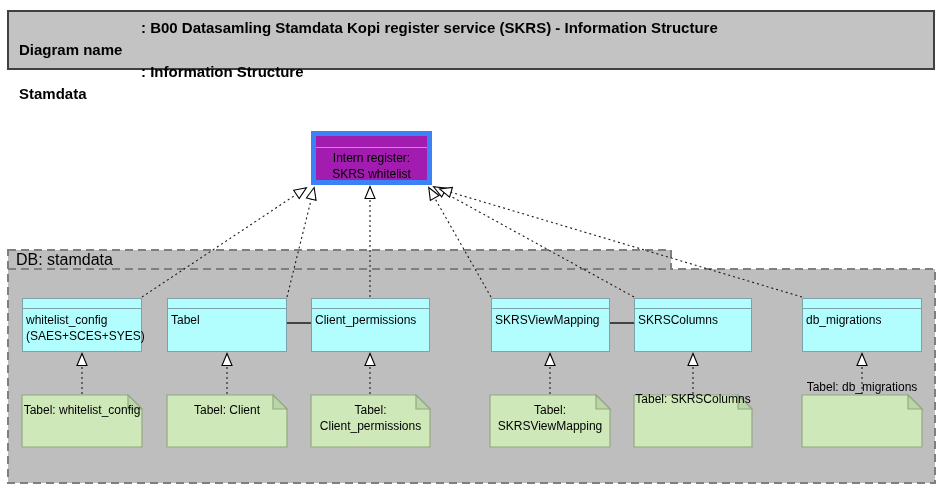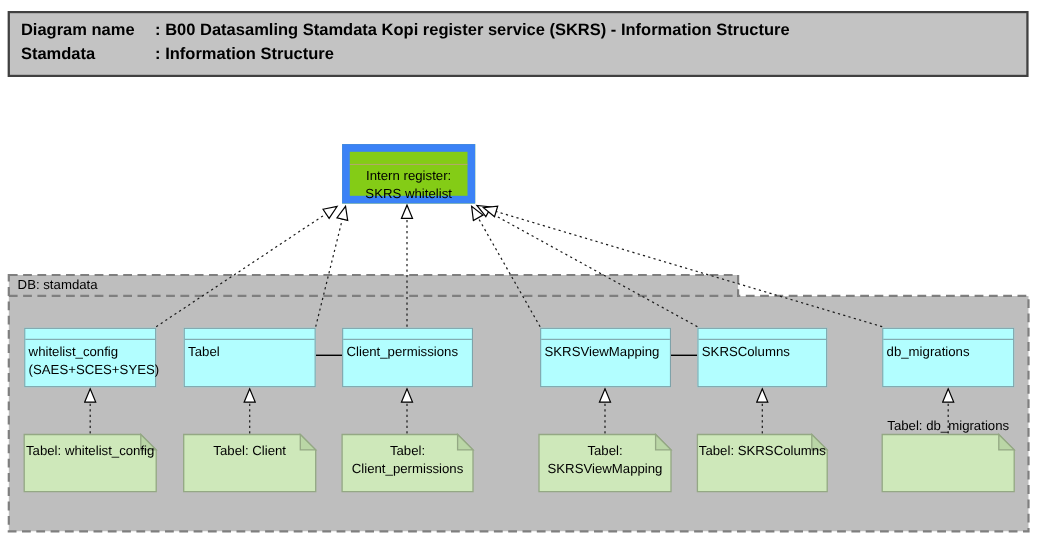--- a/index.html
+++ b/index.html
@@ -7,40 +7,40 @@
     width:945px;height:495px;position:relative;background:#ffffff;
     font-family:"Liberation Sans", sans-serif;color:#000;overflow:hidden;
   }
   
   .hdr{
     position:absolute;left:7px;top:10px;width:928px;height:60px;
     background:#C3C3C3;border:2px solid #404040;box-sizing:border-box;
     padding:5px 10px 0 10px;
   }
   .hdr-row{display:flex;font-weight:bold;font-size:15px;line-height:22px;white-space:pre;}
-  .hdr-label{width:122px;flex:none;}
+  .hdr-label{width:122px;flex:none;margin-top:22px;}
   
   #diagram-svg{position:absolute;left:0;top:0;z-index:1;}
   
   .group-label{
-    position:absolute;left:16px;top:252px;z-index:2;font-size:12px;line-height:15px;
+    position:absolute;left:16px;top:252px;z-index:2;font-size:16px;line-height:15px;
   }
   
   .entity{
     position:absolute;z-index:2;box-sizing:border-box;
     background:#B2FEFF;border:1px solid #7EA2A9;
   }
   .entity .band{height:9px;border-bottom:1px solid #7EA2A9;}
   .entity .lbl{
     text-align:left;font-size:12px;line-height:16px;padding:3px 3px 0 3px;
   }
   
   .register{
     position:absolute;left:311px;top:131px;width:121px;height:54px;z-index:2;
-    box-sizing:border-box;background:#84cc16;border:7px solid #3b82f6;
+    box-sizing:border-box;background:#a21caf;border:5px solid #3b82f6;
   }
   .register .band{height:11px;border-bottom:1px solid #B0AA66;}
   .register .lbl{text-align:center;font-size:12px;line-height:16px;padding-top:2px;}
   
   .note{
     position:absolute;z-index:2;box-sizing:border-box;background:transparent;
     text-align:center;font-size:12px;line-height:16px;padding-top:7px;
   }
 </style>
 </head>
@@ -131,14 +131,14 @@
 </div>
 <div class="entity" style="left:802px;top:298px;width:120px;height:54px">
   <div class="band"></div>
   <div class="lbl">db_migrations</div>
 </div>
 
 <div class="note" style="left:22px;top:395px;width:120px;height:68px">Tabel: whitelist_config</div>
 <div class="note" style="left:167px;top:395px;width:120px;height:52px">Tabel: Client</div>
 <div class="note" style="left:311px;top:395px;width:119px;height:52px">Tabel: Client_permissions</div>
 <div class="note" style="left:490px;top:395px;width:120px;height:52px">Tabel: SKRSViewMapping</div>
-<div class="note" style="left:634px;top:395px;width:118px;height:52px">Tabel: SKRSColumns</div>
+<div class="note" style="left:634px;top:384px;width:118px;height:52px">Tabel: SKRSColumns</div>
 <div class="note" style="left:802px;top:372px;width:120px;height:52px">Tabel: db_migrations</div>
 
 </body></html>

